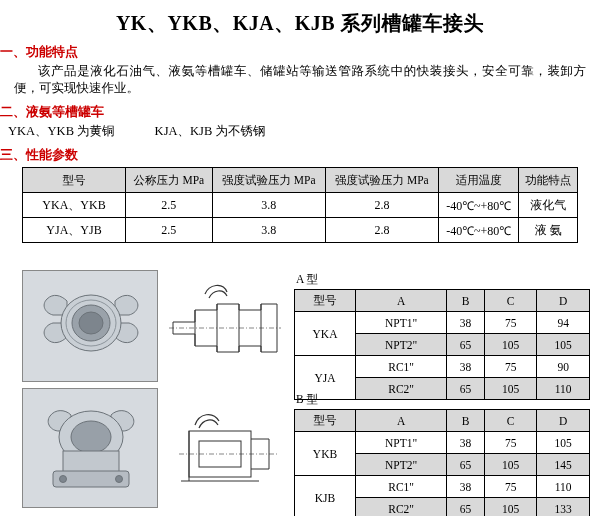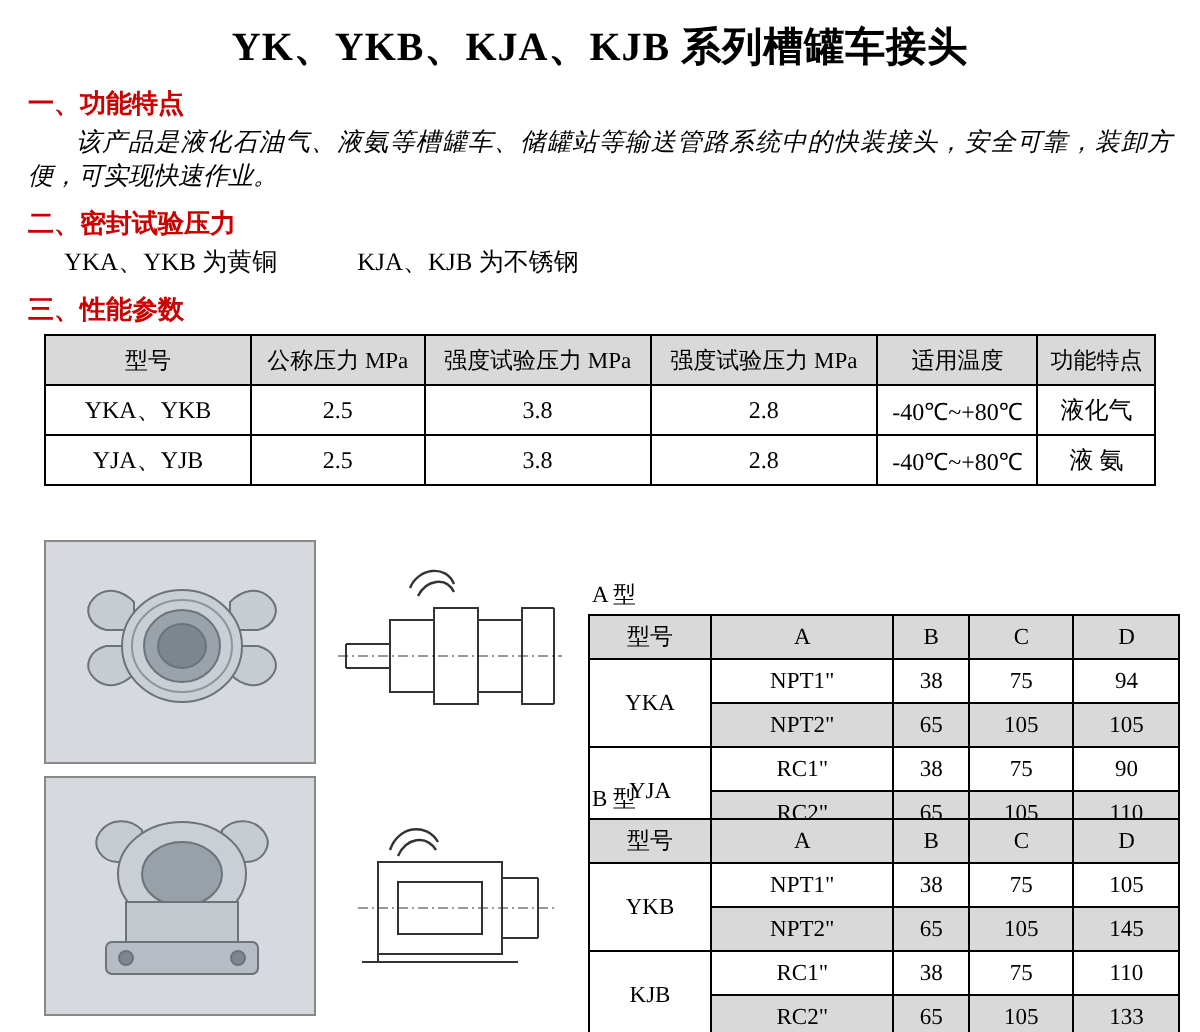--- a/index.html
+++ b/index.html
@@ -19,32 +19,32 @@
     font-weight:bold;
     letter-spacing:0.5px;
     padding-top:10px;
     font-family:"Liberation Serif", serif;
   }
 
   .section-head{
     color:#cc0000;
     font-weight:bold;
     font-size:13px;
-    margin:6px 0 2px 14px;
+    margin:6px 0 2px 0;
   }
   .body-text{
     font-size:12.5px;
     line-height:17px;
     margin:0 14px 0 14px;
     text-align:justify;
   }
-  .indent{text-indent:24px;font-style:italic;}
+  .indent{text-indent:24px;}
   .sub-text{
     font-size:12.5px;
-    margin:1px 0 0 32px;
+    margin:1px 0 0 8px;
   }
   .sub-text .gap{display:inline-block;width:40px;}
 
   
   table{border-collapse:collapse;}
   .perf{
     margin:3px 0 0 22px;
     width:556px;
     font-size:12px;
   }
@@ -89,21 +89,21 @@
 </head>
 <body>
 
 <div class="page">
 
   <div class="title">YK、YKB、KJA、KJB 系列槽罐车接头</div>
 
   <div class="section-head">一、功能特点</div>
   <div class="body-text indent">该产品是液化石油气、液氨等槽罐车、储罐站等输送管路系统中的快装接头，安全可靠，装卸方便，可实现快速作业。</div>
 
-  <div class="section-head">二、密封试验压力</div>
+  <div class="section-head">二、液氨等槽罐车</div>
   <div class="sub-text">
     <span>YKA、YKB 为黄铜</span><span class="gap"></span><span>KJA、KJB 为不锈钢</span>
   </div>
 
   <div class="section-head">三、性能参数</div>
 
   <table class="perf">
     <tbody>
         <tr class="hdr">
       <td class="first">型号</td>
@@ -199,21 +199,21 @@
         <path d="M34 33 C38 24 48 22 53 30" stroke-width="1.2"></path>
         <line x1="24" y1="36" x2="24" y2="86"></line>
         <line x1="16" y1="86" x2="94" y2="86"></line>
       </g>
       <g stroke="#333" stroke-width="0.6" stroke-dasharray="5,2,1,2">
         <line x1="14" y1="59" x2="112" y2="59"></line>
       </g>
     </svg>
   </div>
 
-  <div class="pos" style="left:294px;top:290px;">
+  <div class="pos" style="left:294px;top:272px;">
     <div class="label-type">A 型</div>
     <table class="dim">
       <tbody>
           <tr class="hdr">
         <td class="model">型号</td>
         <td>A</td>
         <td>B</td>
         <td>C</td>
         <td>D</td>
       </tr>

